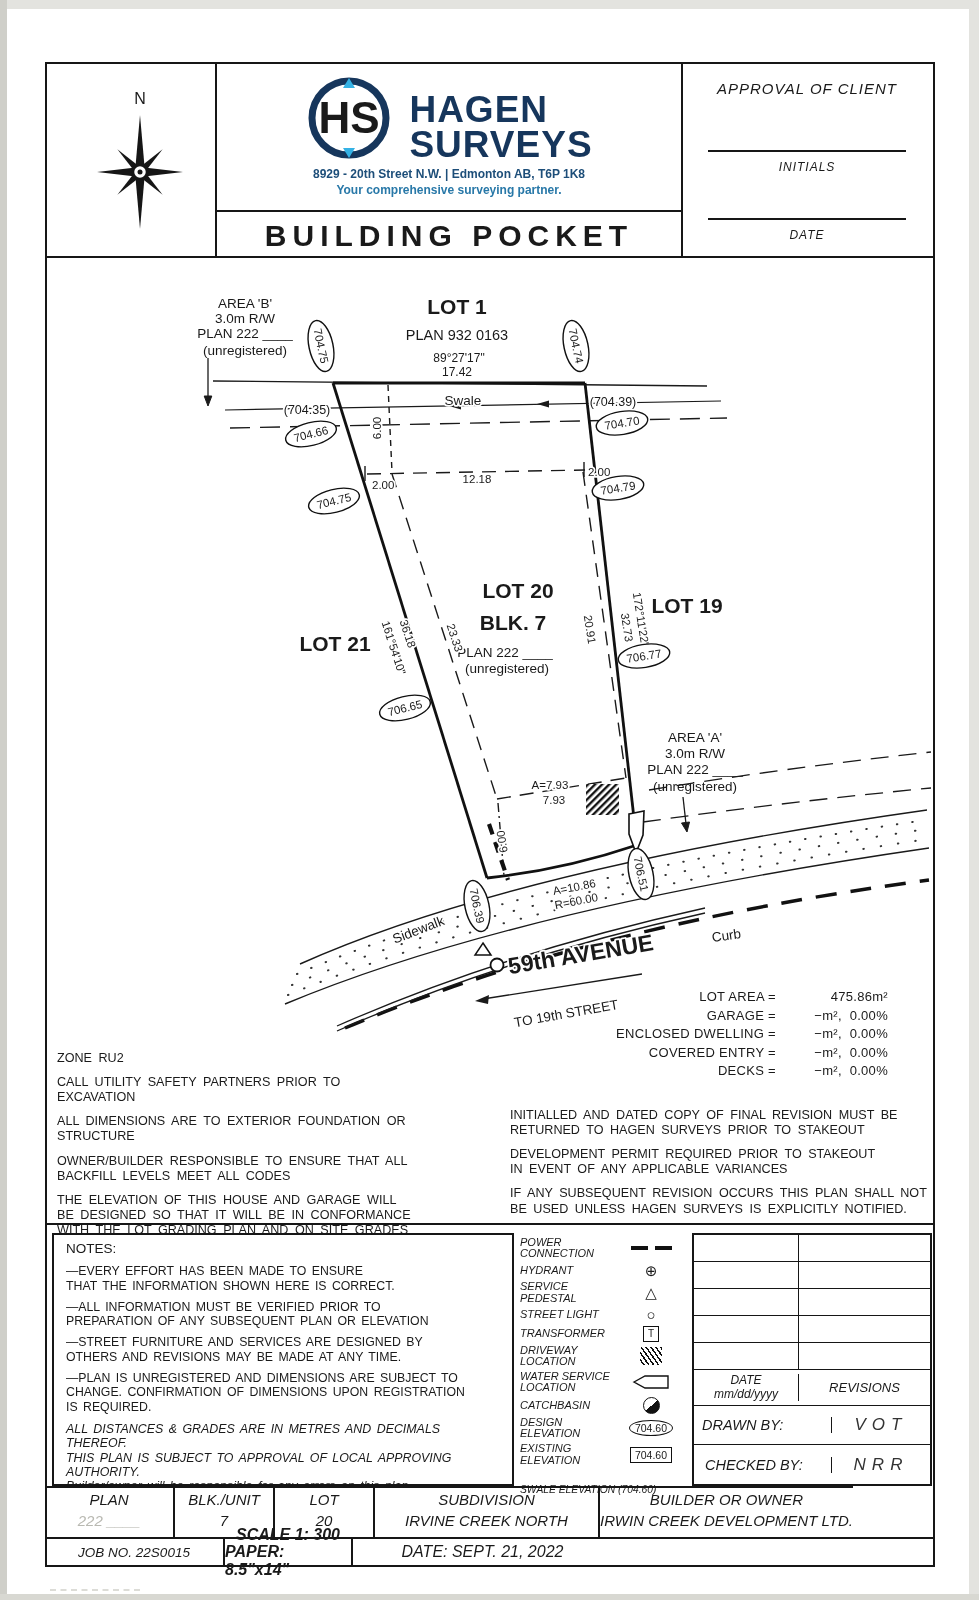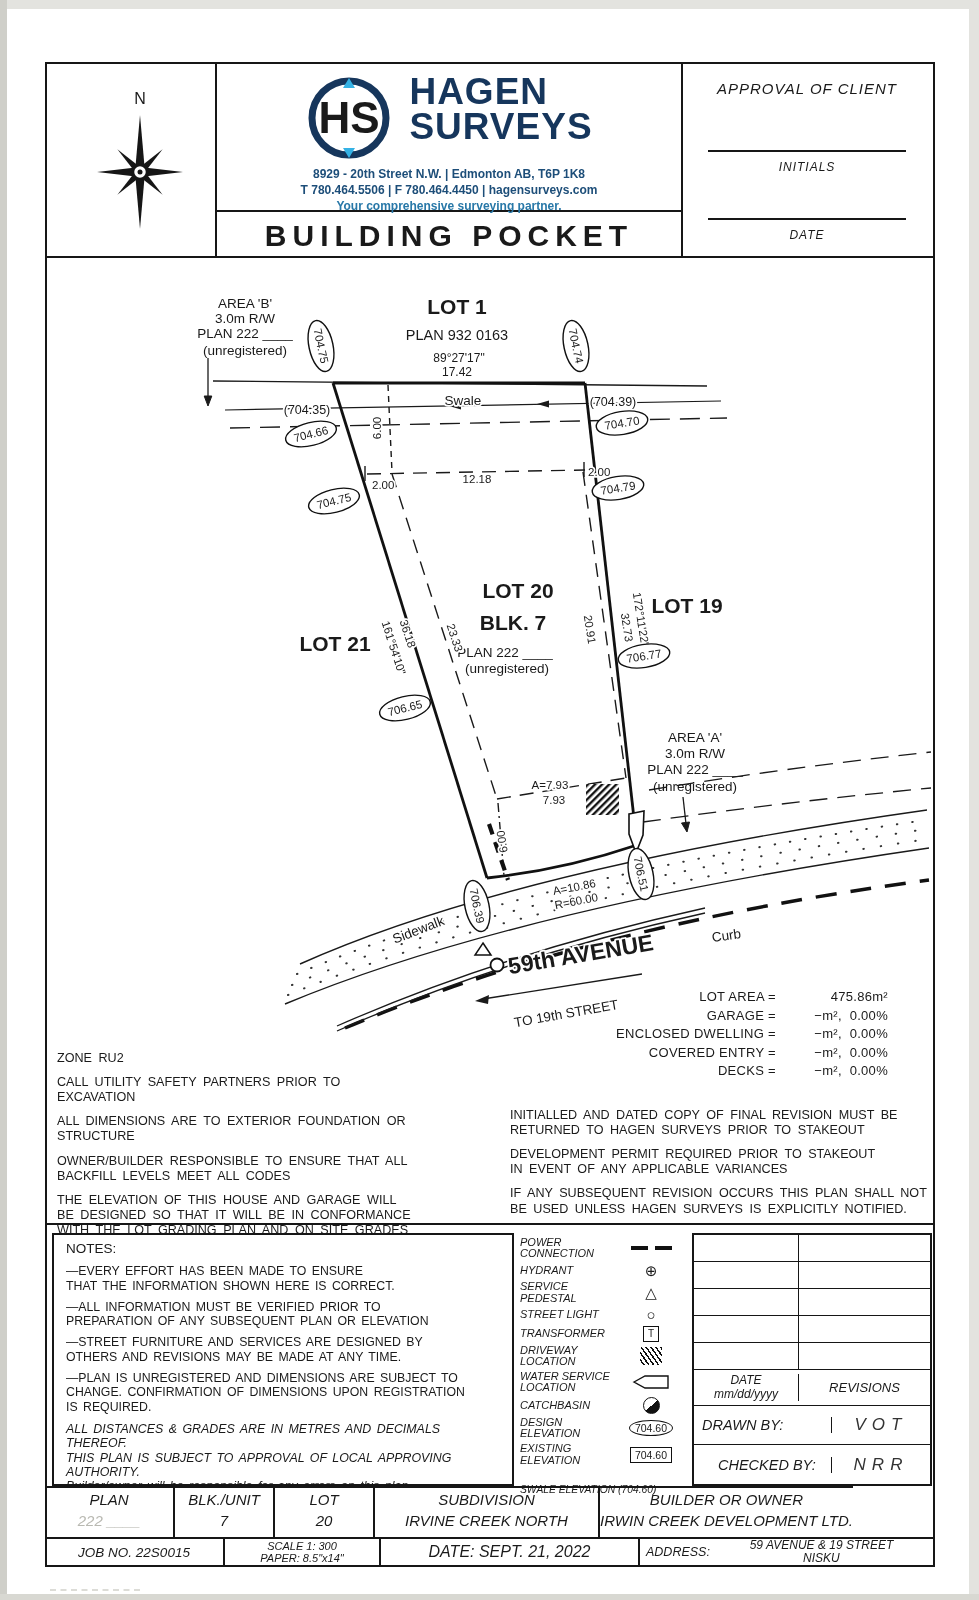--- a/index.html
+++ b/index.html
@@ -94,35 +94,34 @@
     <g transform="rotate(45 55 90)">
       <path d="M55,58 L59,90 L55,122 L51,90 Z"></path>
       <path d="M23,90 L55,86 L87,90 L55,94 Z"></path>
     </g>
     <circle cx="55" cy="90" r="7" fill="#fff" stroke="#161616" stroke-width="2.5"></circle>
     <circle cx="55" cy="90" r="2.5" fill="#161616"></circle>
   </g>
 </svg>
 
 <div class="abs" style="left:217px;top:62px;width:464px;height:148px;">
-  <div style="display:flex;justify-content:center;align-items:flex-start;gap:16px;padding-top:12px;">
+  <div style="display:flex;justify-content:center;align-items:flex-end;gap:16px;padding-top:12px;">
     <svg width="88" height="88" viewBox="0 0 88 88">
       <circle cx="44" cy="44" r="37" fill="none" stroke="#16365c" stroke-width="7"></circle>
       <polygon points="44,4 50,14 38,14" fill="#35b2e5"></polygon>
       <polygon points="44,84 50,74 38,74" fill="#35b2e5"></polygon>
       <text x="44" y="59" font-size="44" font-weight="800" text-anchor="middle" fill="#35b2e5">HS</text>
     </svg>
     <div>
       <div class="brand-name">HAGEN</div>
       <div class="brand-name">SURVEYS</div>
     </div>
   </div>
   <div class="ctr addr" style="margin-top:4px;">
     <div>8929 - 20th Street N.W. | Edmonton AB, T6P 1K8</div>
-    <div>T 780.464.5506 | F 780.464.4450 | hagensurveys.com</div>
     <div class="tagline">Your comprehensive surveying partner.</div>
   </div>
 </div>
 
 <div class="abs ctr doc-title" style="left:217px;top:219px;width:464px;">BUILDING  POCKET</div>
 
 <div class="abs ctr approval" style="left:683px;top:80px;width:248px;">APPROVAL  OF  CLIENT</div>
 <div class="hline" style="left:708px;top:150px;width:198px;height:1.5px;"></div>
 <div class="abs ctr subsig" style="left:708px;top:160px;width:198px;">INITIALS</div>
 <div class="hline" style="left:708px;top:218px;width:198px;height:1.5px;"></div>
@@ -458,21 +457,21 @@
       <div>DATE</div>
       <div>mm/dd/yyyy</div>
     </div>
     <div class="rev-c ctr it" style="flex:1;font-size:13px;">REVISIONS</div>
   </div>
   <div class="rev-row rev-sig">
     <div class="rev-c rev-div" style="width:138px;font-size:14.5px;padding-left:8px;">DRAWN  BY:</div>
     <div class="rev-c ctr sig-val" style="flex:1;">VOT</div>
   </div>
   <div class="rev-row rev-sig">
-    <div class="rev-c rev-div" style="width:138px;font-size:14.5px;padding-left:24px;">CHECKED  BY:</div>
+    <div class="rev-c rev-div" style="width:138px;font-size:14.5px;padding-left:11px;">CHECKED  BY:</div>
     <div class="rev-c ctr sig-val" style="flex:1;">NRR</div>
   </div>
 </div>
 
 <div class="info1">
   <div class="cell" style="width:130px;">
     <div class="cell-h">PLAN</div>
     <div class="cell-v faded">222  ____</div>
   </div>
   <div class="cell" style="width:100px;">
@@ -490,27 +489,20 @@
   <div class="cell" style="flex:1;">
     <div class="cell-h">BUILDER  OR  OWNER</div>
     <div class="cell-v">IRWIN  CREEK  DEVELOPMENT  LTD.</div>
   </div>
 </div>
 
 <div class="info2">
   <div class="cell" style="width:180px;font-size:13.5px;">
     <div>JOB  NO.  22S0015</div>
   </div>
-  <div class="cell" style="width:156px;font-size:11px;line-height:1.1;">
+  <div class="cell" style="width:128px;font-size:16px;line-height:1.1;font-weight:bold;">
     <div>SCALE  1:  300</div>
     <div>PAPER: 8.5"x14"</div>
   </div>
   <div class="cell" style="width:259px;font-size:16px;justify-content:center;">
     <div>DATE:  SEPT.  21,  2022</div>
   </div>
-  <div class="cell" style="flex:1;flex-direction:row;justify-content:flex-start;padding-left:6px;">
-    <span style="font-size:12.5px;">ADDRESS:</span>
-    <span style="flex:1;text-align:center;font-size:12px;line-height:1.1;display:inline-block;">
-      <span style="display:block;">59  AVENUE  &amp;  19  STREET</span>
-      <span style="display:block;">NISKU</span>
-    </span>
-  </div>
 </div>
 
 </body></html>

